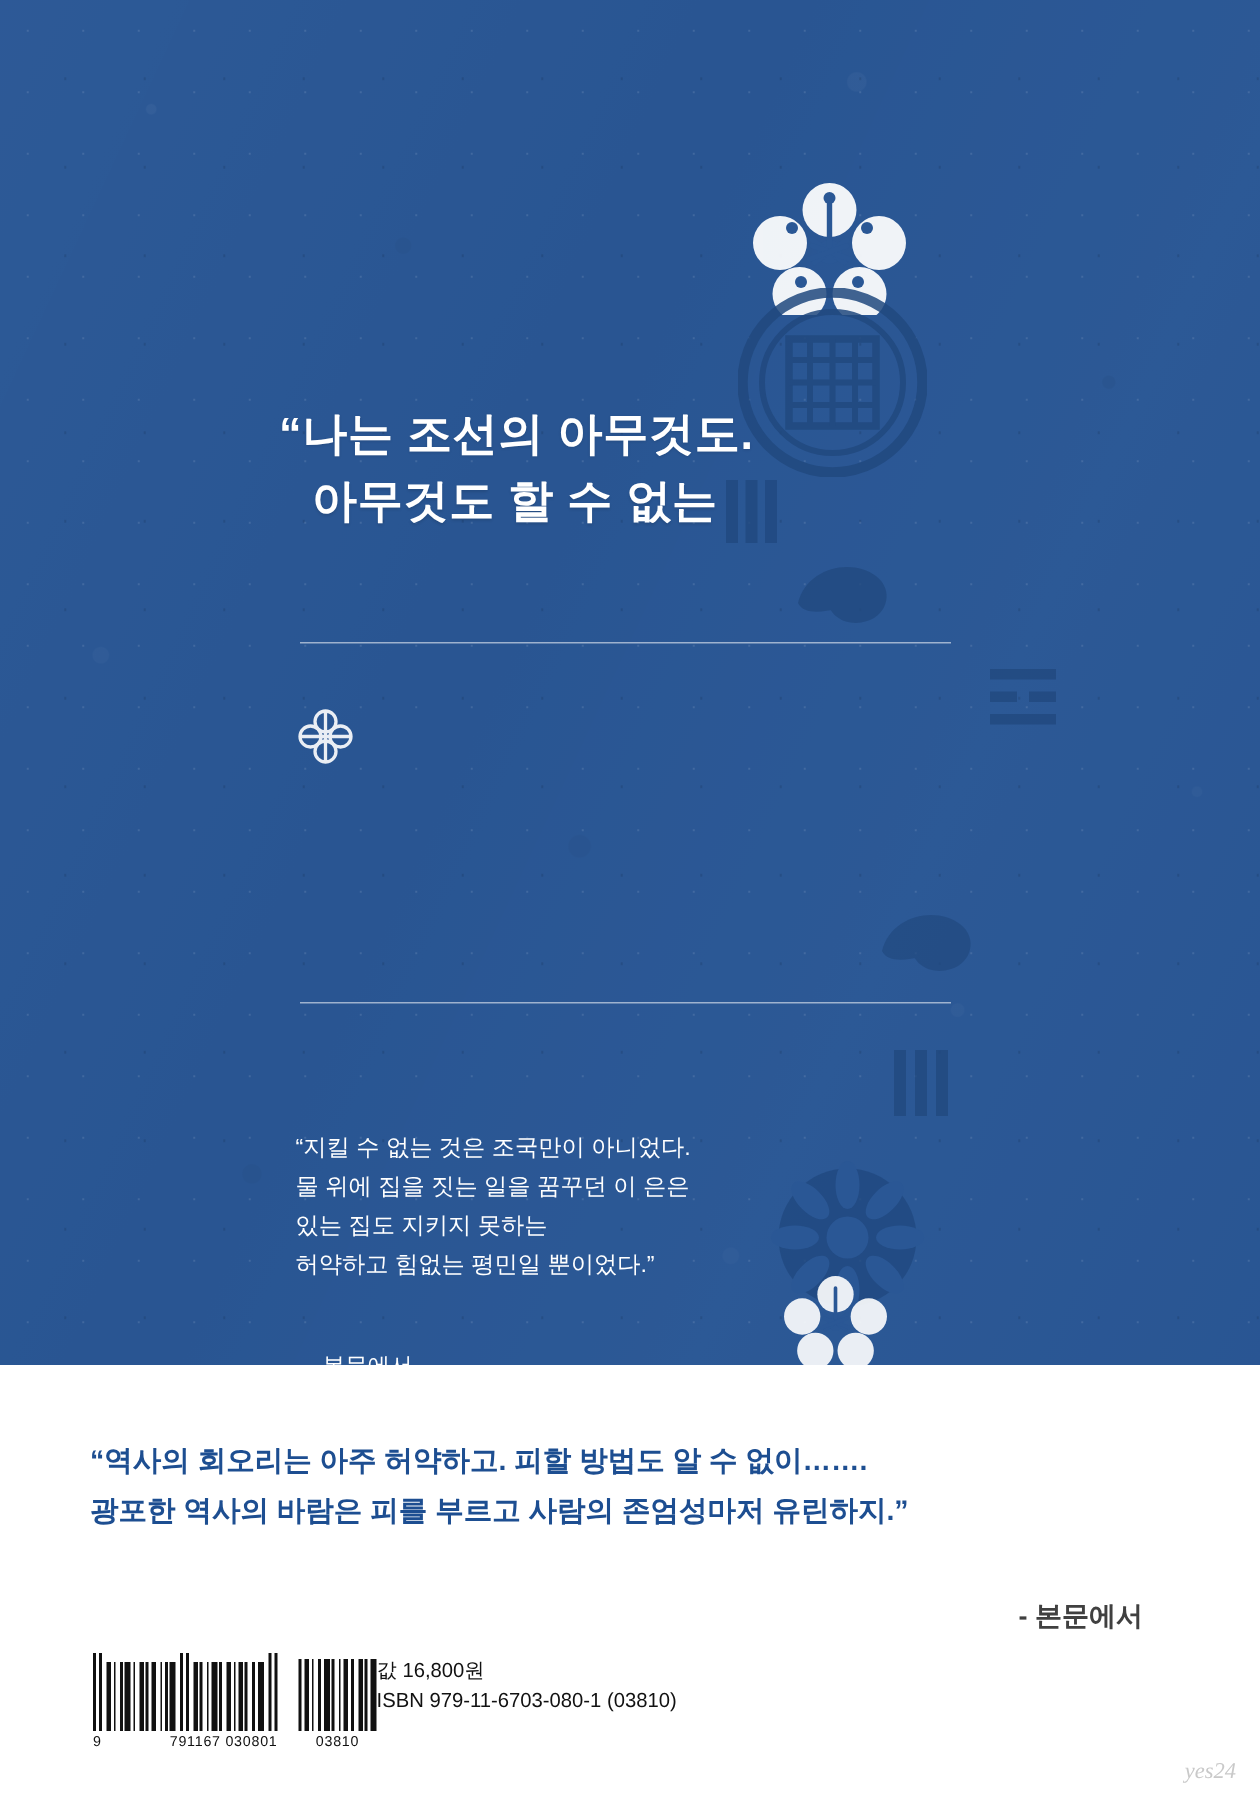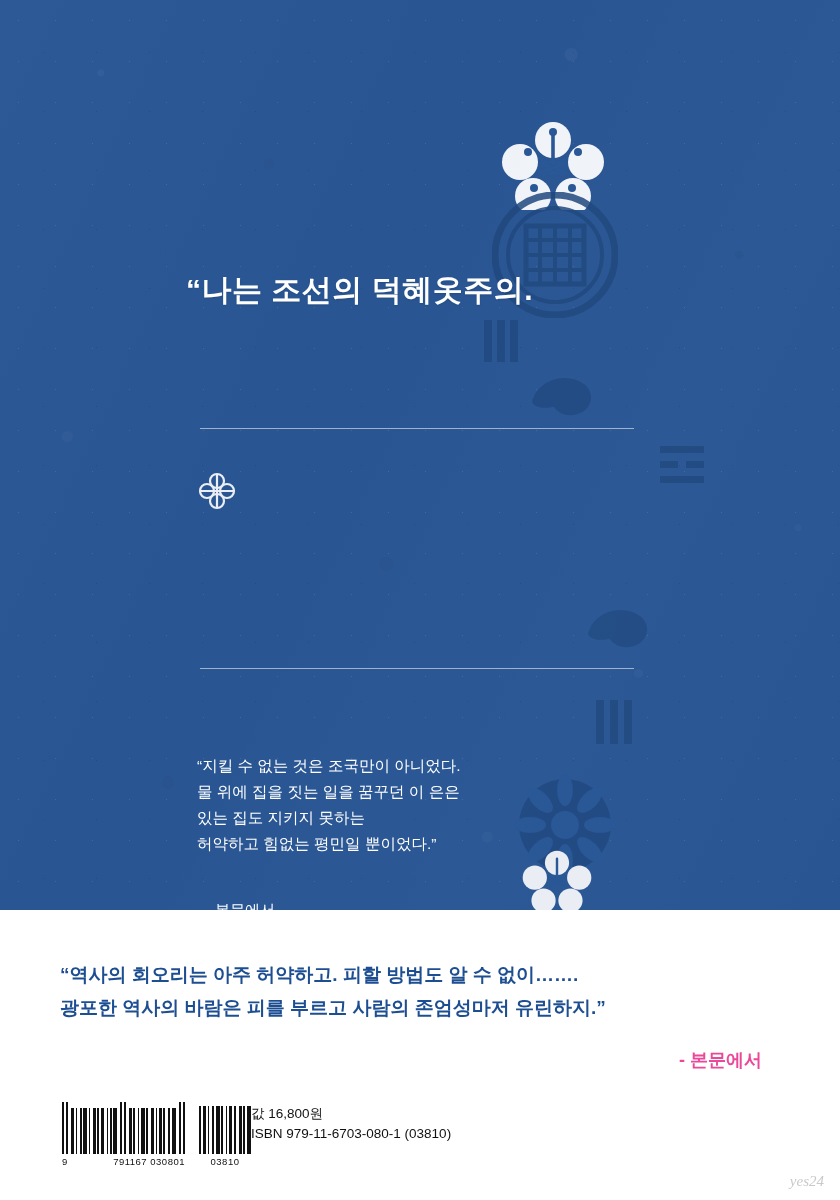--- a/index.html
+++ b/index.html
@@ -157,22 +157,22 @@
     width: 730px;
     color: #1d4e91;
     font-size: 19px;
     font-weight: bold;
     line-height: 33px;
     white-space: pre-line;
   }
   .bottom-source {
     position: absolute;
     right: 78px;
-    top: 138px;
-    color: #ec4899;
+    top: 155px;
+    color: #404040;
     font-size: 18px;
     font-weight: bold;
   }
 
   
   .barcode-area {
     position: absolute;
     left: 62px;
     top: 192px;
     display: flex;
@@ -340,21 +340,22 @@
           <rect x="53.2" y="14" width="3.6" height="34" rx="1.8"></rect>
           <rect x="53.2" y="34" width="3.6" height="30" rx="1.8" transform="rotate(55 55 50)"></rect>
           <rect x="53.2" y="34" width="3.6" height="30" rx="1.8" transform="rotate(-55 55 50)"></rect>
           <rect x="53.2" y="34" width="3.6" height="30" rx="1.8" transform="rotate(110 55 50)"></rect>
           <rect x="53.2" y="34" width="3.6" height="30" rx="1.8" transform="rotate(-110 55 50)"></rect>
         </g>
       </svg>
     </div>
 
     <div class="headline">
-      <span class="l1">“나는 조선의 덕혜옷주의.</span>
+      <span class="l1">“나는 조선의 아무것도.</span>
+      <span class="l2">아무것도 할 수 없는</span>
     </div>
 
     <div class="rule rule-top"></div>
     <div class="rule rule-bottom"></div>
 
     <div class="flower-mark">
       <svg width="42" height="42" viewBox="0 0 42 42">
         <g fill="none" stroke="#ffffff" stroke-width="2.2" opacity="0.9">
           <circle cx="21" cy="11" r="7"></circle>
           <circle cx="11" cy="21" r="7"></circle>

